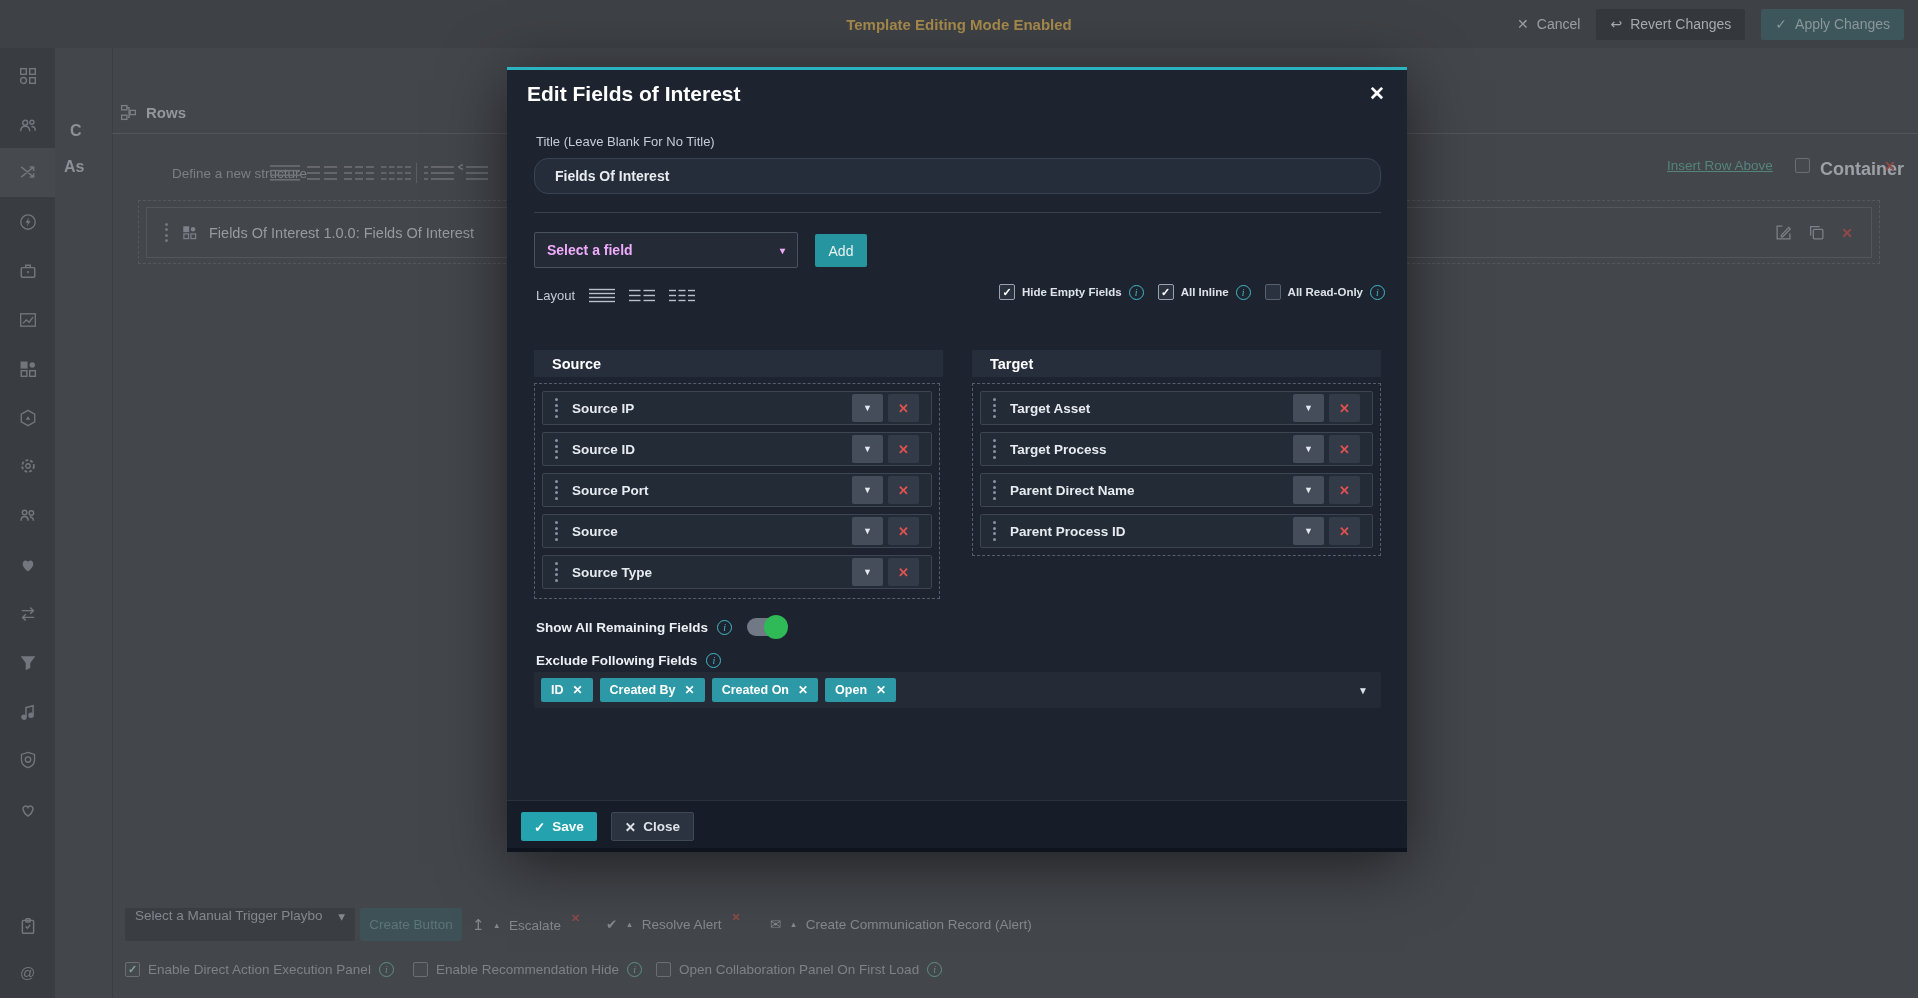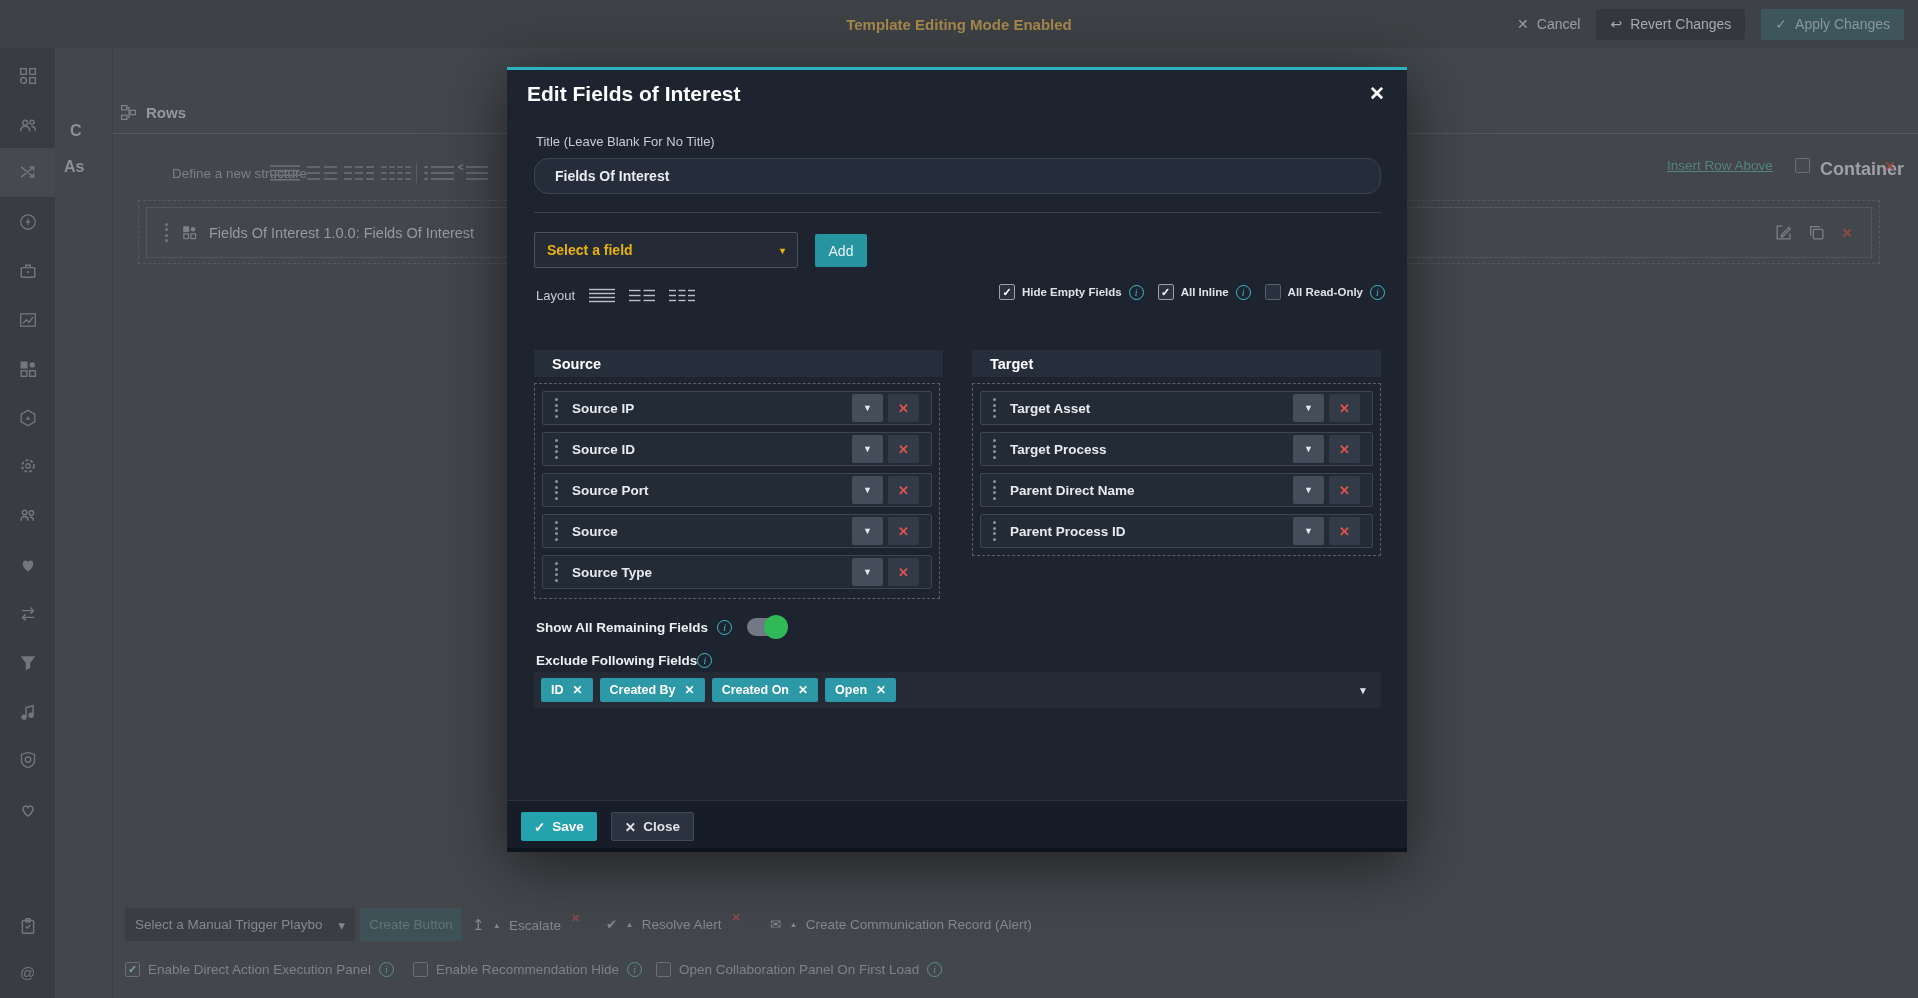--- a/index.html
+++ b/index.html
@@ -34,21 +34,21 @@
   .link-insert { color:#55847c; font-size:13.5px; font-weight:400; text-decoration:underline; cursor:pointer; }
   .bg-cbx { width:15px; height:15px; border:1px solid #6b6f75; border-radius:2px; background:#46494e;
             display:inline-flex; align-items:center; justify-content:center; font-size:11px; color:#7fa29a; font-weight:bold; }
   .bg-red-x { color:#8f4a4a; font-weight:bold; }
   .dashed-box { position:absolute; border:1px dashed #55585d; }
   .bg-row { position:absolute; border:1px solid #53565b; display:flex; align-items:center; }
   .dotcol i { display:block; width:3px; height:3px; border-radius:50%; margin:2.5px 0; }
   .bg-row .dotcol i { background:#74777d; }
   .bg-row-title { color:#979aa1; font-size:14.5px; }
   .bg-icon { color:#7d8187; }
-  .bot-select { position:absolute; background:#3a3d42; border-radius:2px; display:flex; align-items:center;
+  .bot-select { position:absolute; background:#3a3d42; border-radius:2px; display:flex; align-items:flex-start;
                 justify-content:space-between; padding:0 10px; color:#84878d; font-size:13.5px; cursor:pointer; }
   .bot-create { position:absolute; background:#3d5156; border-radius:2px; display:flex; align-items:center;
                 justify-content:center; color:#5f7478; font-size:13.5px; cursor:pointer; }
   .bot-group { position:absolute; display:flex; align-items:center; gap:10px; color:#85888e; font-size:13.5px; }
   .bot-group .sup-x { color:#8f4a4a; font-size:11px; font-weight:bold; position:relative; top:-7px; }
   .bot-cbx-row { position:absolute; display:flex; align-items:center; gap:8px; }
   .bot-cbx-label { color:#7e8288; font-size:13.5px; }
   .bg-info { width:15px; height:15px; border:1px solid #5d8f87; border-radius:50%; color:#5d8f87; font-size:10px;
              font-style:italic; display:inline-flex; align-items:center; justify-content:center;
              font-family:"Liberation Serif", serif; flex:none; }
@@ -58,21 +58,21 @@
            border-top:3px solid #2bb3c0; box-shadow:0 12px 60px rgba(0,0,0,.55); }
   .m-title { position:absolute; left:20px; top:12px; color:#ffffff; font-weight:bold; font-size:21px; }
   .m-close { position:absolute; right:22px; top:12px; color:#ffffff; font-size:19px; font-weight:bold; cursor:pointer; }
   .m-label { color:#c6ccd5; font-size:13px; }
   .m-input { position:absolute; left:27px; top:88px; width:847px; height:36px; background:#252d3a;
              border:1px solid #3a4350; border-radius:14px; color:#e9ecf0; font-weight:600; font-size:14px;
              padding:0 20px; font-family:"Liberation Sans", sans-serif; }
   .m-divider { position:absolute; left:27px; top:142px; width:847px; height:1px; background:#39414e; }
   .m-select { position:absolute; left:27px; top:162px; width:264px; height:36px; background:#242b37;
               border:1px solid #49525f; border-radius:2px; display:flex; align-items:center;
-              justify-content:space-between; padding:8px 12px; color:#eab308; font-weight:bold; font-size:14px; cursor:pointer; }
+              justify-content:space-between; padding:8px 12px; color:#f0abfc; font-weight:bold; font-size:14px; cursor:pointer; }
   .m-add { position:absolute; left:308px; top:164px; width:52px; height:33px; background:#27959f; border:none;
            border-radius:2px; color:#e8f2f3; font-size:14px; cursor:pointer; }
   .layout-row { position:absolute; left:29px; top:218px; display:flex; align-items:center; gap:14px; color:#c6ccd5; }
   .layout-icon { color:#b9c0cb; cursor:pointer; display:flex; }
   .opts-row { position:absolute; right:22px; top:214px; display:flex; align-items:center; gap:14px; }
   .opt { display:flex; align-items:center; gap:7px; }
   .opt-label { color:#dfe3e9; font-size:11.5px; font-weight:bold; }
   .cbx { width:16px; height:16px; background:#2a323f; border:1px solid #9aa2ad; border-radius:2px;
          display:inline-flex; align-items:center; justify-content:center; font-size:11px; color:#ffffff;
          font-weight:bold; cursor:pointer; flex:none; }
@@ -89,21 +89,21 @@
   .frow .dotcol i { background:#8a93a0; }
   .frow-label { margin-left:14px; color:#e8ebef; font-weight:600; font-size:13.5px; flex:1; }
   .dd-btn { width:31px; height:28px; background:#454d5b; border:none; border-radius:2px; color:#e6e9ed;
             font-size:9px; margin-right:5px; cursor:pointer; }
   .x-btn { width:31px; height:28px; background:#333b48; border:none; border-radius:2px; color:#e0524e;
            font-size:13px; font-weight:bold; margin-right:12px; cursor:pointer; }
   .showall-row { position:absolute; left:29px; top:548px; display:flex; align-items:center; gap:9px; }
   .m-bold-label { color:#eceff3; font-size:13.5px; font-weight:bold; }
   .toggle { position:relative; width:38px; height:18px; background:#707985; border-radius:10px; margin-left:6px; cursor:pointer; }
   .toggle .knob { position:absolute; right:-3px; top:-3px; width:24px; height:24px; border-radius:50%; background:#2fb957; }
-  .exclude-row { position:absolute; left:29px; top:583px; display:flex; align-items:flex-start; }
+  .exclude-row { position:absolute; left:29px; top:583px; display:flex; align-items:flex-start; gap:9px; }
   .tagfield { position:absolute; left:27px; top:602px; width:847px; height:36px; background:#242b37;
               border-radius:2px; display:flex; align-items:center; gap:7px; padding:0 7px; cursor:pointer; }
   .tag { display:inline-flex; align-items:center; gap:9px; background:#2d98a6; color:#ffffff; font-size:12.5px;
          font-weight:bold; padding:5px 10px; border-radius:2px; }
   .tag .tag-x { cursor:pointer; font-size:12px; }
   .tagfield .tf-caret { margin-left:auto; color:#dfe3e9; font-size:10px; padding-right:6px; }
   .m-footer { position:absolute; left:0; bottom:0; width:100%; height:52px; background:#161d28;
               border-top:1px solid #2a323e; display:flex; align-items:center; gap:14px; padding-left:14px; }
   .m-footer::after { content:""; position:absolute; left:0; bottom:0; width:100%; height:4px; background:#0e141d; }
   .btn-save { display:flex; align-items:center; gap:7px; background:#24a2ae; border:none; border-radius:2px;

